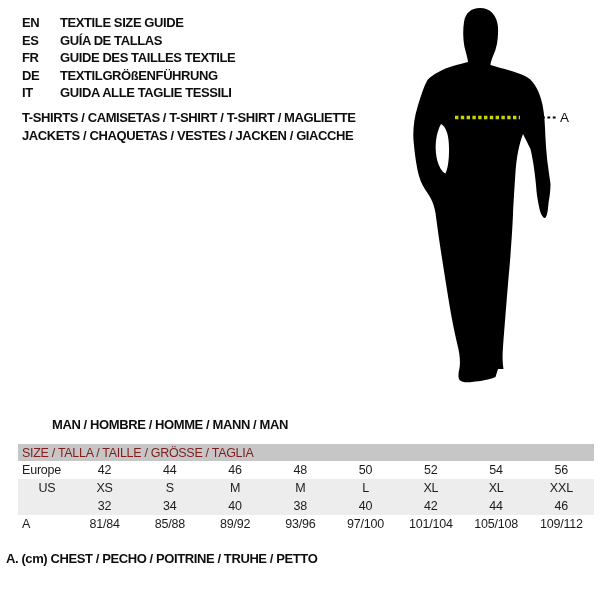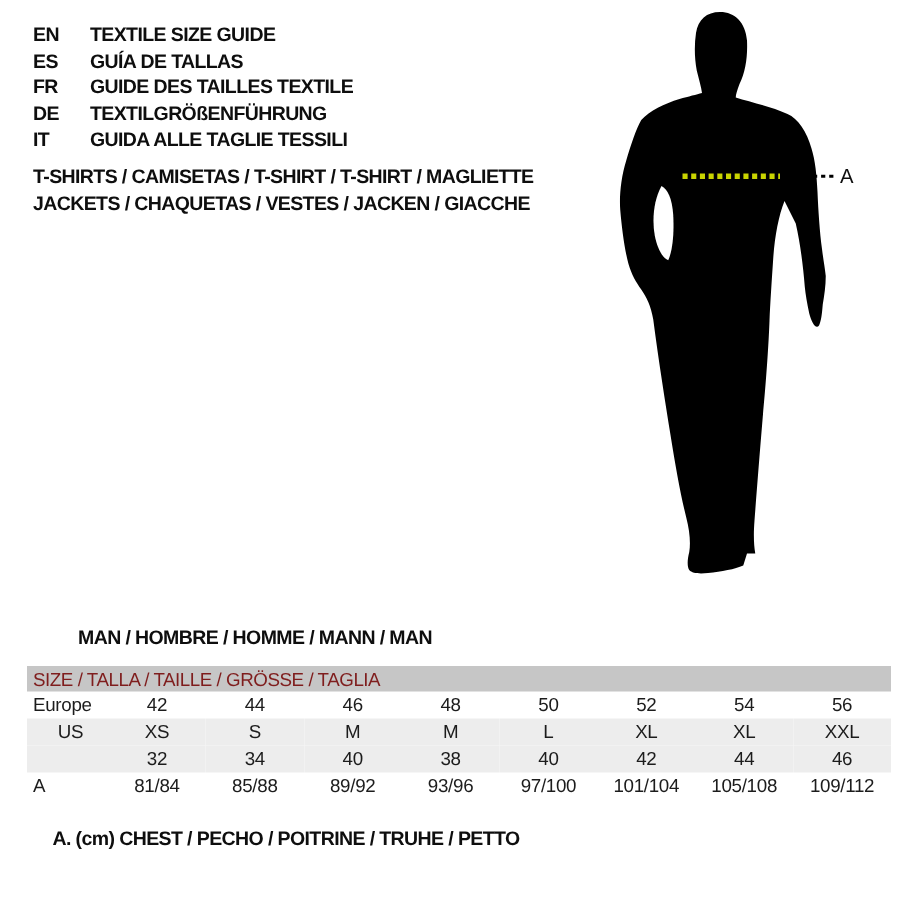--- a/index.html
+++ b/index.html
@@ -36,21 +36,21 @@
     height:17px; background:#c6c6c6; text-align:left; padding:0 0 0 4px;
     font-weight:400; font-size:12.5px; letter-spacing:-0.3px; color:#7f1d1d;
   }
   table.size-table td {
     height:18px; text-align:center; vertical-align:middle; padding:0;
     font-weight:400; white-space:nowrap;
   }
   table.size-table td.rowlabel { text-align:left; padding-left:4px; }
   table.size-table tr.band td { background:#ededed;text-align:center; }
   
-  .footnote { position:absolute; left:35px; top:551px; }
+  .footnote { position:absolute; left:6px; top:551px; }
 </style>
 </head>
 <body>
 
 <div class="canvas">
 
   <div class="lang-block">
     <div class="lang-row">
       <span class="lang-code">EN</span>
       <span class="lang-label">TEXTILE SIZE GUIDE</span>

